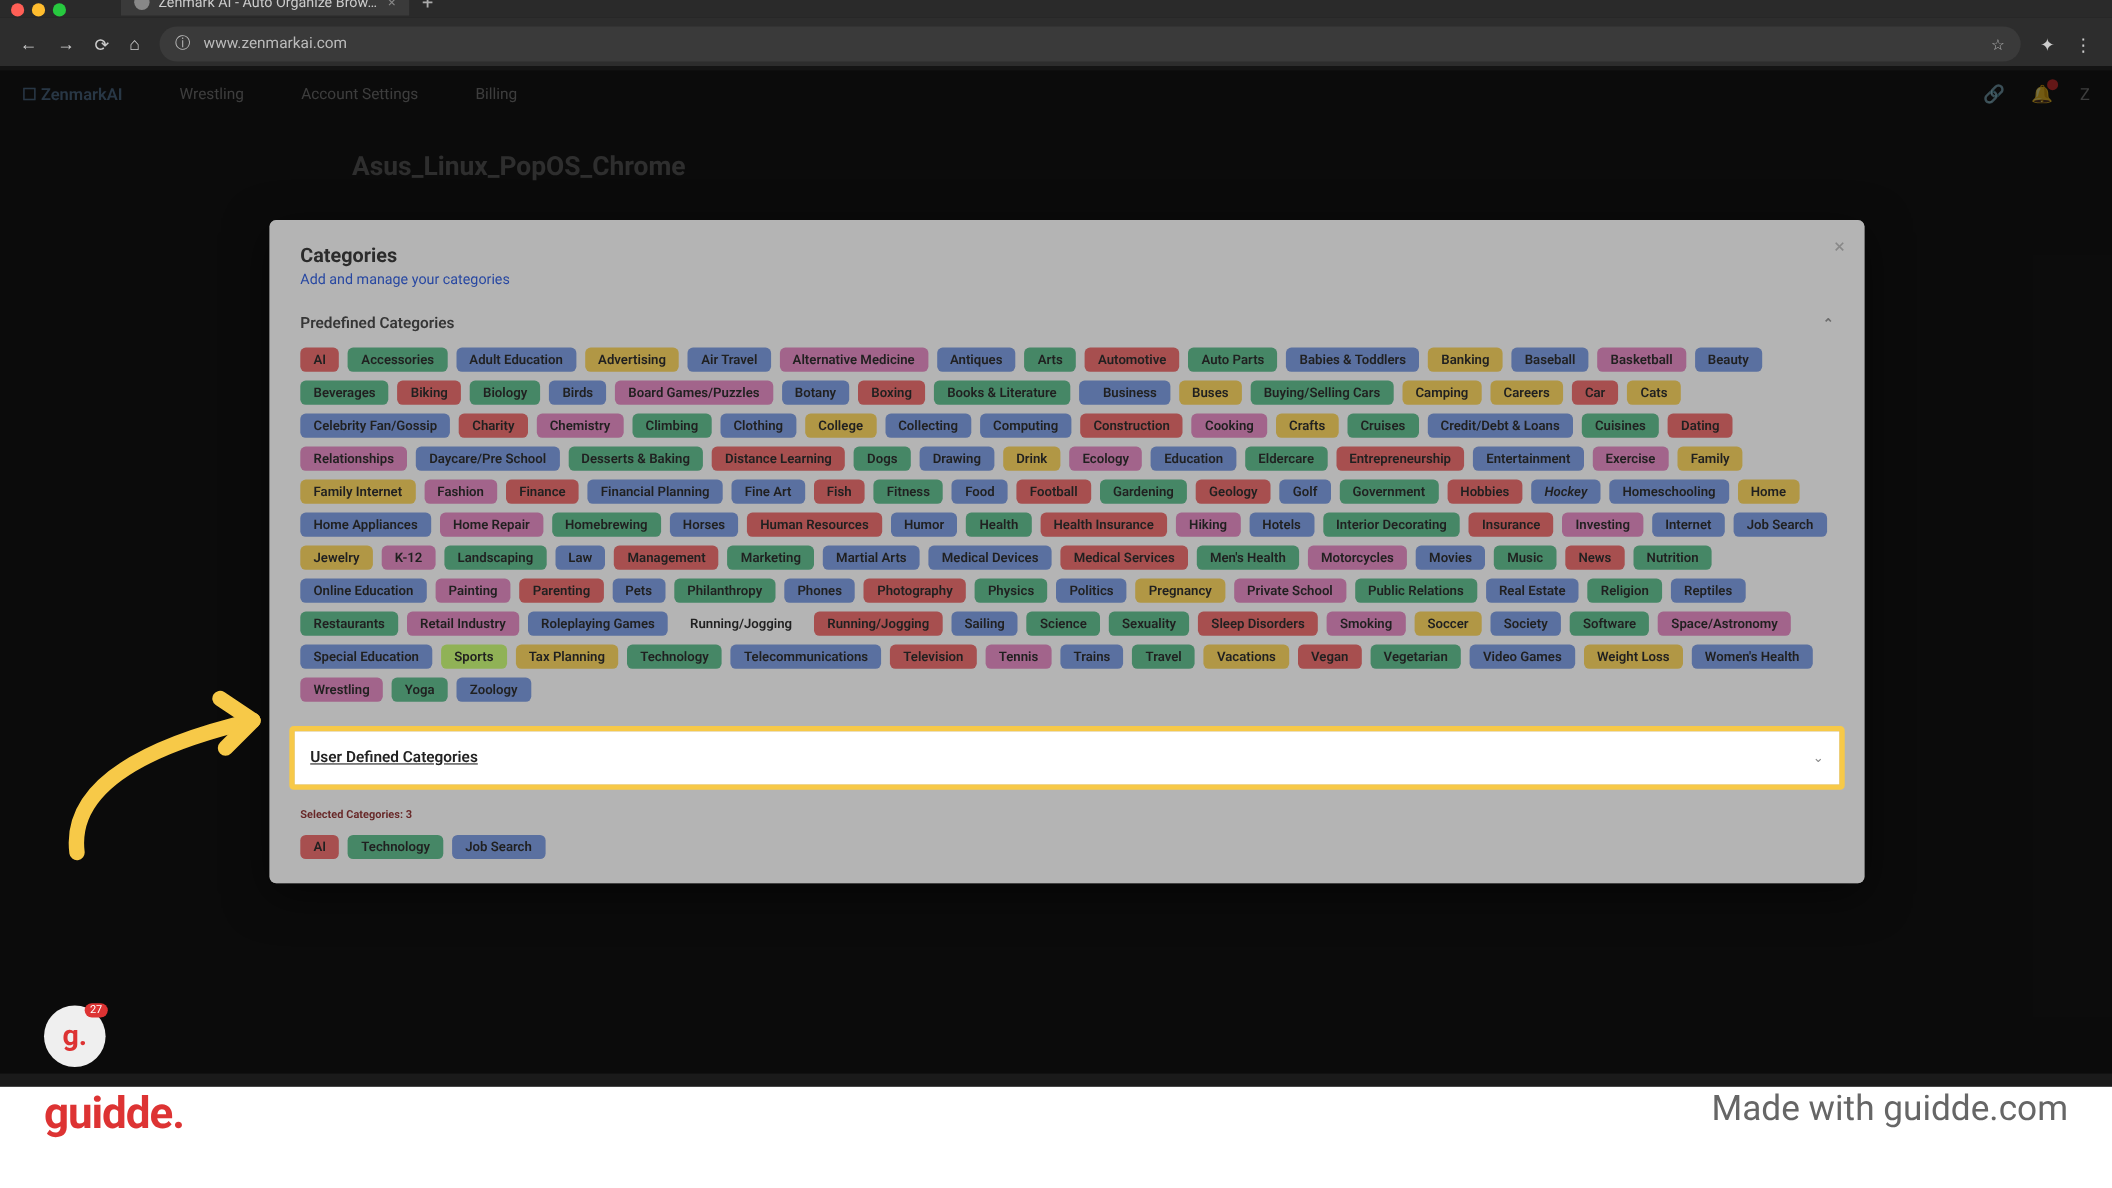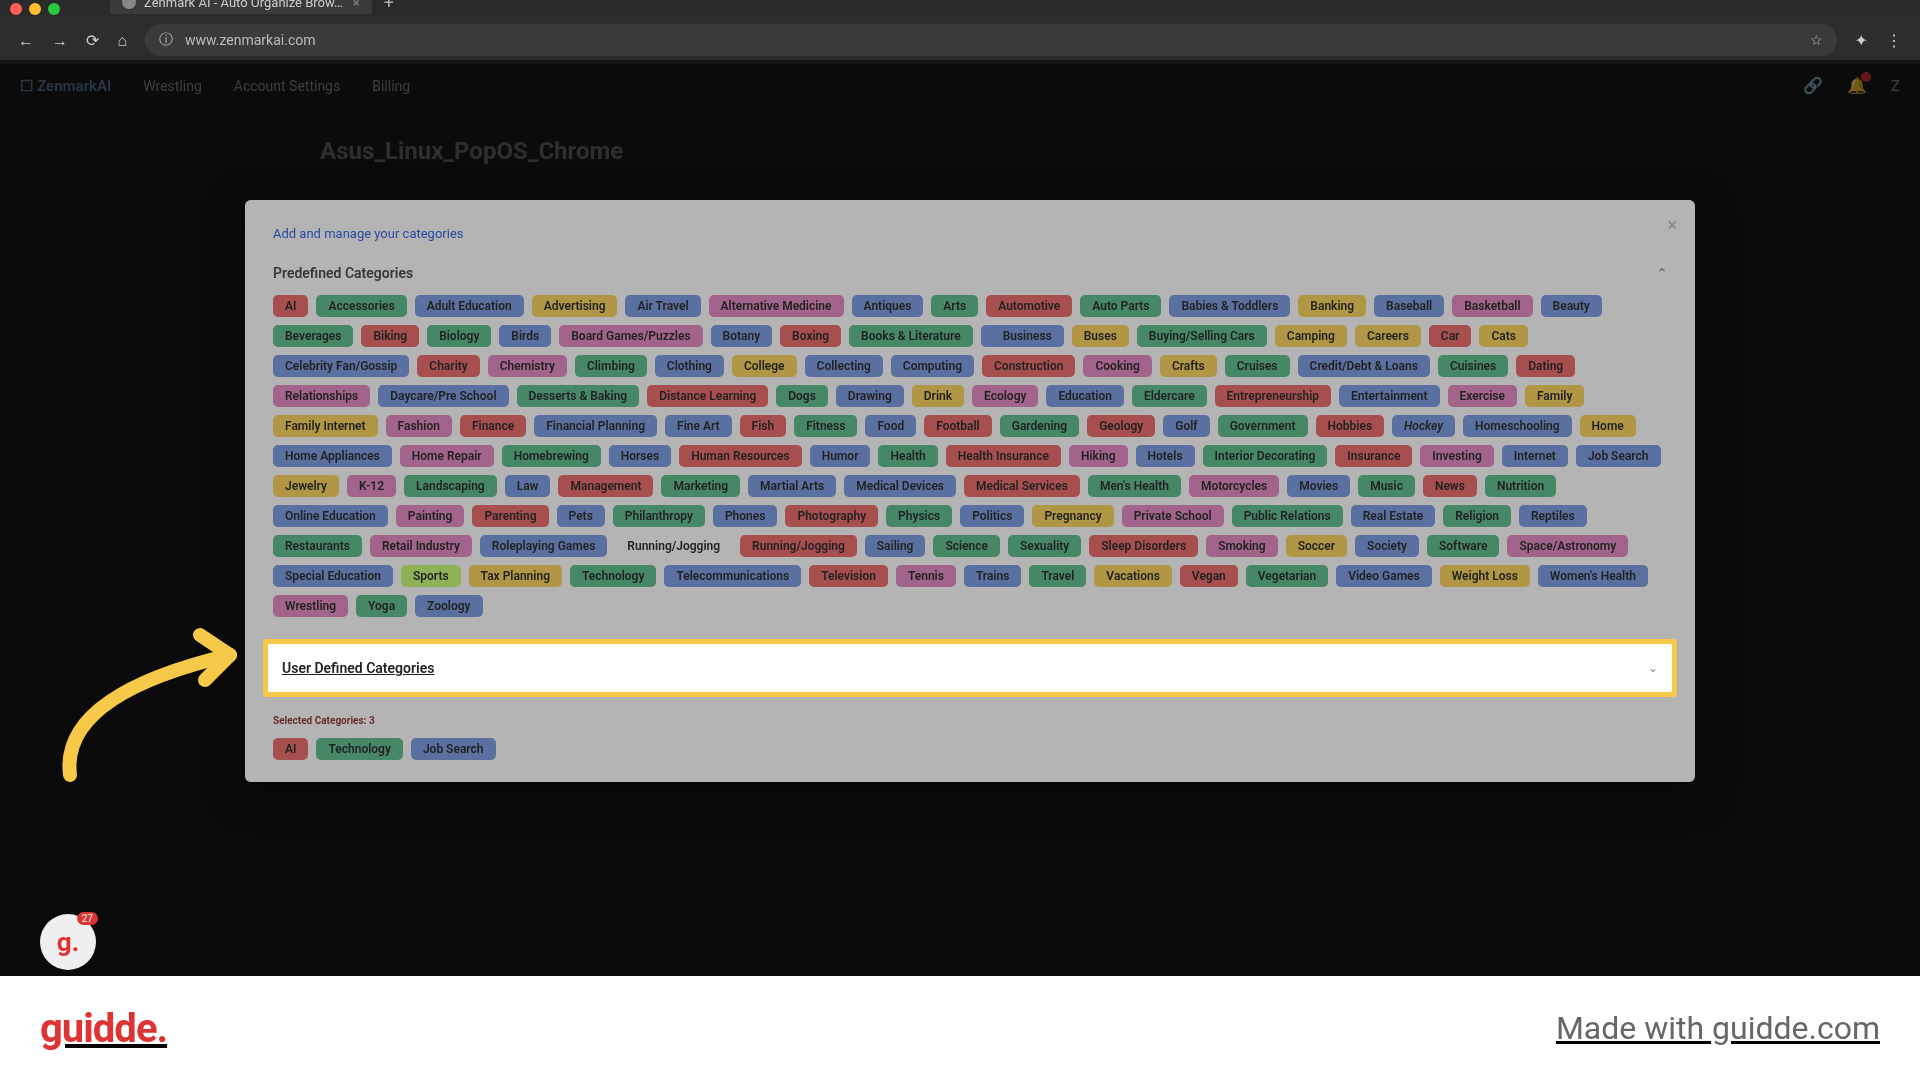--- a/index.html
+++ b/index.html
@@ -15,21 +15,21 @@
 .tl.green { background: #27c93f; }
 
 .browser-nav { background: #2d2d2d; height: 48px; display: flex; align-items: center; padding: 0 18px; gap: 18px; }
 .nav-icon { color: #ccc; font-size: 16px; }
 .url-bar { flex: 1; background: #3a3a3a; border-radius: 20px; height: 32px; display: flex; align-items: center; padding: 0 14px; color: #bbb; font-size: 14px; gap: 12px; }
 .url-star { margin-left: auto; }
 .ext-icon { color: #ccc; }
 
 
 .page { position: relative; width: 100%; height: calc(100% - 60px - 104px); }
-.app-header { display: flex; align-items: center; padding: 12px 20px; gap: 32px; }
+.app-header { display: flex; align-items: center; padding: 12px 20px; gap: 52px; }
 .app-logo { color: #5a7a9a; font-weight: 600; font-size: 15px; }
 .app-nav-item { color: #888; font-size: 14px; }
 .app-header-right { margin-left: auto; display: flex; gap: 24px; align-items: center; }
 .bell-icon { position: relative; color: #888; }
 .bell-badge { position: absolute; top: -4px; right: -4px; background: #d33; color: #fff; border-radius: 50%; width: 10px; height: 10px; }
 .avatar-letter { color: #888; font-size: 15px; }
 .page-heading { color: #666; font-size: 24px; font-weight: 700; margin: 30px 0 0 320px; }
 
 
 .dim-overlay { position: absolute; top: 60px; left: 0; right: 0; bottom: 104px; background: rgba(0,0,0,0.55); pointer-events: none; }
@@ -59,21 +59,21 @@
 .modal-dim { position: absolute; inset: 0; background: rgba(60,60,60,0.35); border-radius: 6px; pointer-events: none; z-index: 3; }
 
 
 .arrow-svg { position: absolute; top: 615px; left: 30px; z-index: 20; }
 
 
 .guidde-badge { position: absolute; bottom: 110px; left: 40px; width: 56px; height: 56px; border-radius: 50%; background: #efefef; display: flex; align-items: center; justify-content: center; }
 .guidde-badge .g { color: #d33; font-size: 26px; font-weight: 700; }
 .guidde-badge .count { position: absolute; top: -2px; right: -2px; background: #d33; color: #fff; font-size: 10px; padding: 1px 5px; border-radius: 8px; }
 
-.footer-bar { position: absolute; bottom: 0; left: 0; right: 0; height: 104px; background: #fff; display: flex; align-items: center; padding: 0 40px; text-decoration: underline; }
+.footer-bar { position: absolute; bottom: 0; left: 0; right: 0; height: 92px; background: #fff; display: flex; padding: 0 40px; }
 .footer-logo { color: #d33; font-size: 40px; font-weight: 700; letter-spacing: -1px; }
 .footer-right { margin-left: auto; color: #666; font-size: 32px; }
 </style>
 </head>
 <body>
 
 <div class="traffic-lights">
   <div class="tl red"></div>
   <div class="tl yellow"></div>
   <div class="tl green"></div>
@@ -116,20 +116,21 @@
   </div>
   <div class="page-heading">Asus_Linux_PopOS_Chrome</div>
 </div>
 
 <div class="dim-overlay"></div>
 
 <div class="modal">
   <div class="modal-dim"></div>
   <span class="modal-close" style="z-index:4;">×</span>
   <div style="position:relative;z-index:2;">
+    <div class="modal-title">Categories</div>
     <div class="modal-subtitle">Add and manage your categories</div>
 
     <div class="section-header">
       <span>Predefined Categories</span>
       <span class="chev">⌃</span>
     </div>
     <div class="pill-wrap" id="predefined-pills">
         <span class="pill" style="background: rgb(224, 90, 90);">AI</span>
         <span class="pill" style="background: rgb(76, 175, 125);">Accessories</span>
         <span class="pill" style="background: rgb(107, 140, 214);">Adult Education</span>

